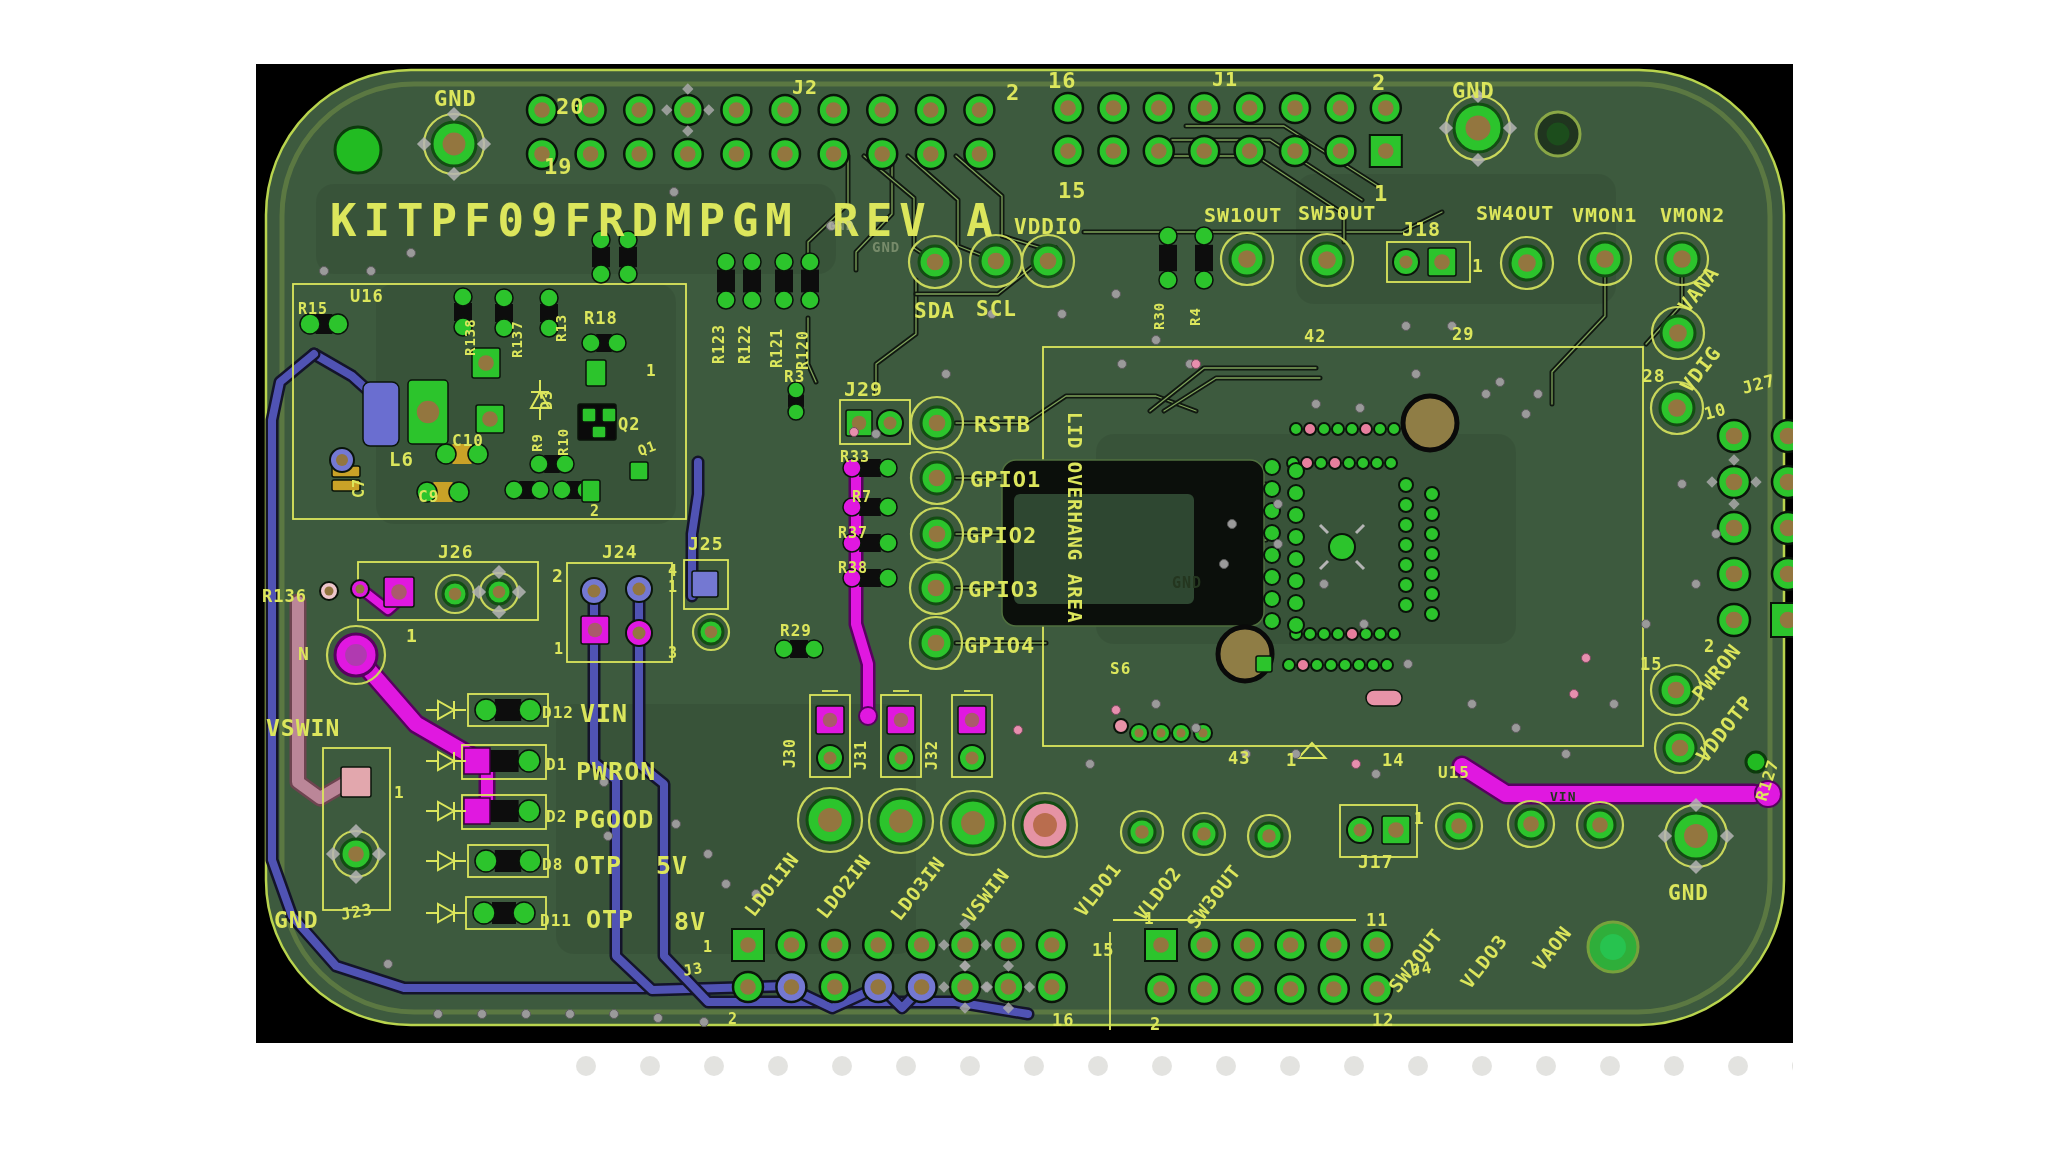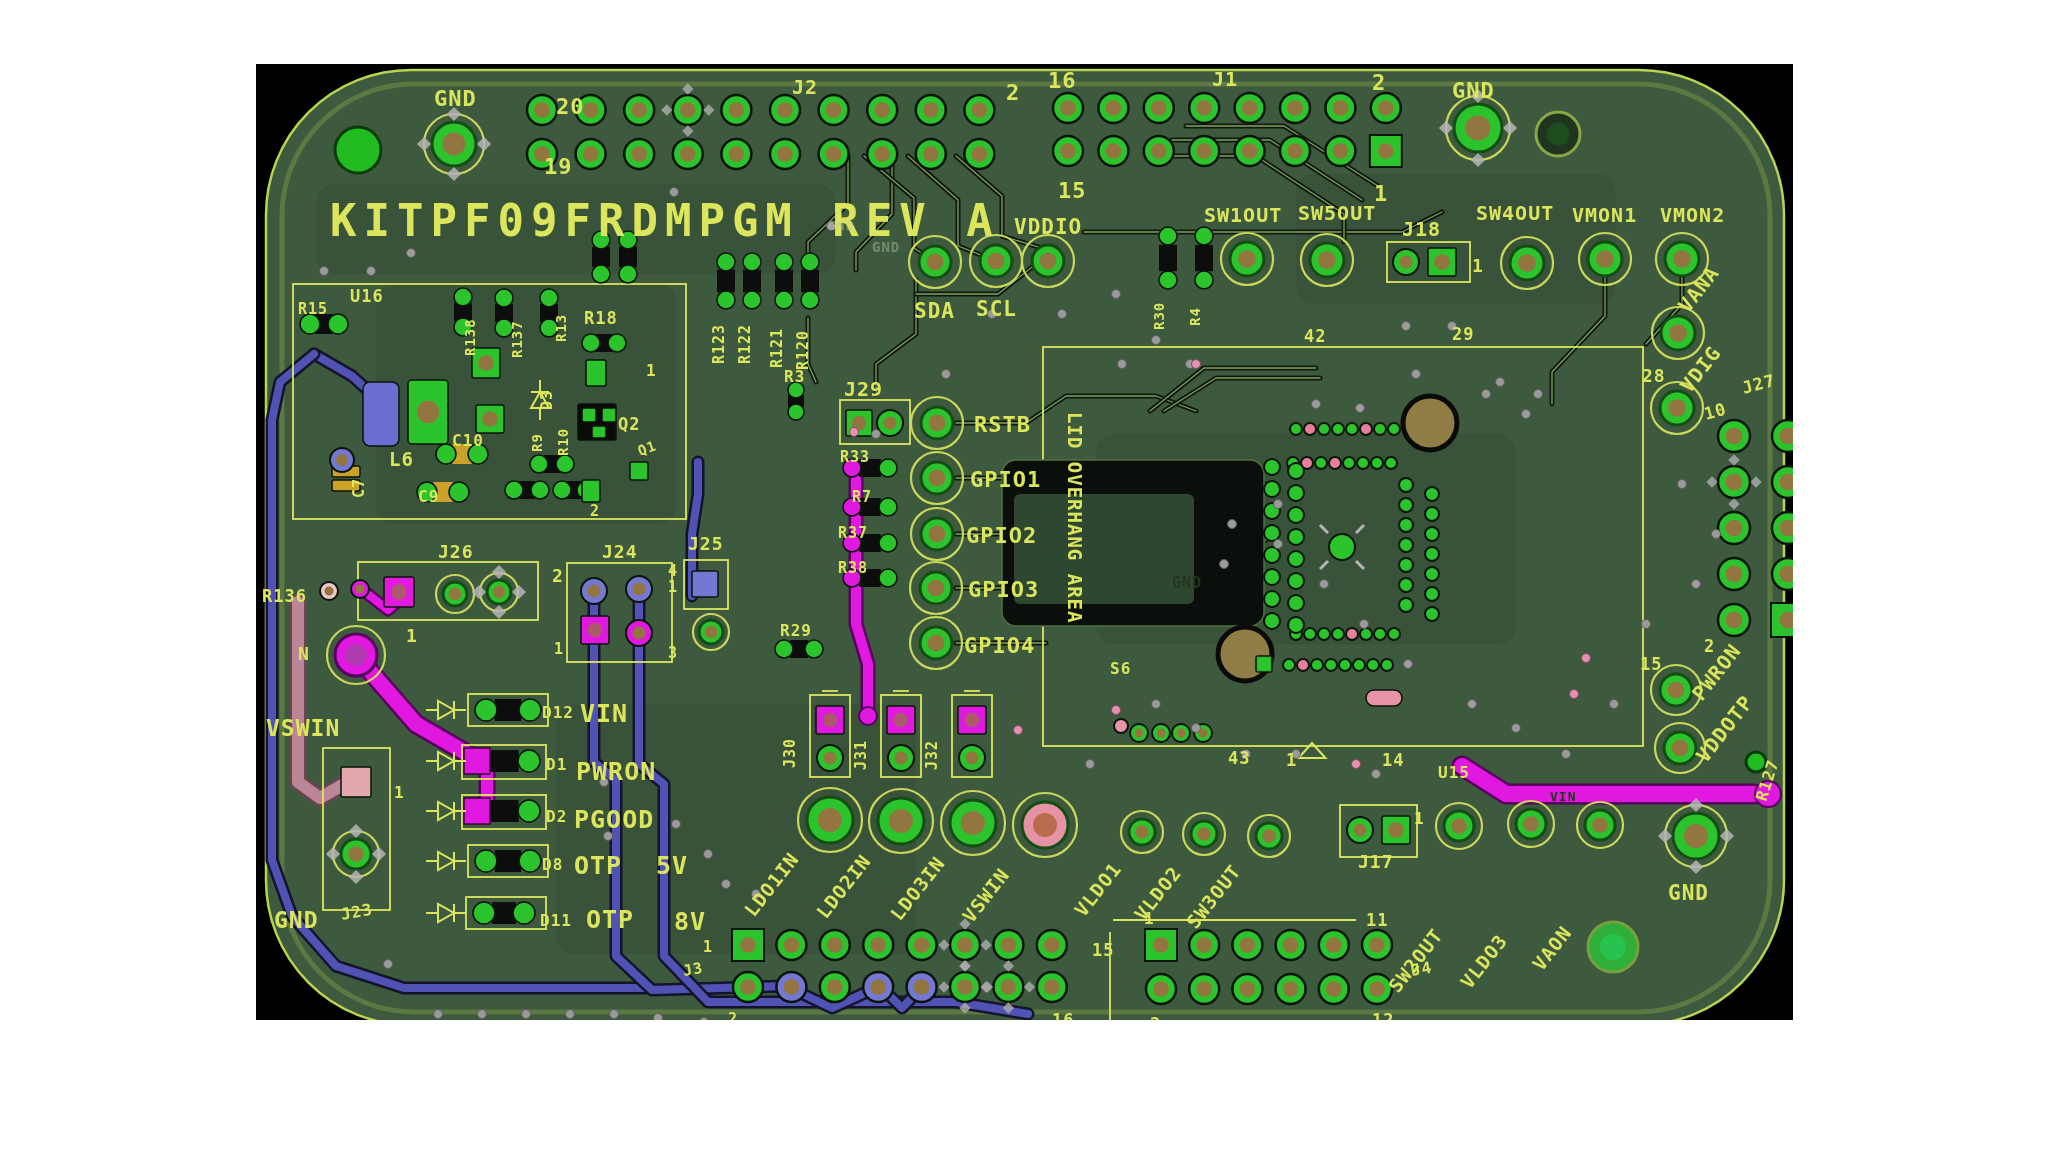--- a/index.html
+++ b/index.html
@@ -1,16 +1,16 @@
 <!DOCTYPE html>
 <html><head>
 <meta charset="utf-8">
 <style>
   html,body{margin:0;padding:0;background:#ffffff;}
-  .page{position:relative;width:2048px;height:1020px;background:#ffffff;overflow:hidden;
+  .page{position:relative;width:2048px;height:1152px;background:#ffffff;overflow:hidden;
         font-family:"DejaVu Sans Mono","Liberation Mono",monospace;}
   .photo{position:absolute;left:256px;top:64px;width:1537px;height:979px;background:#000000;}
   .photo svg{position:absolute;left:0;top:0;}
   .ghost{position:absolute;left:256px;top:1043px;width:1537px;height:109px;}
   text{font-family:"DejaVu Sans Mono","Liberation Mono",monospace;font-weight:bold;}
 </style>
 </head>
 <body>
 
 <div class="page">

